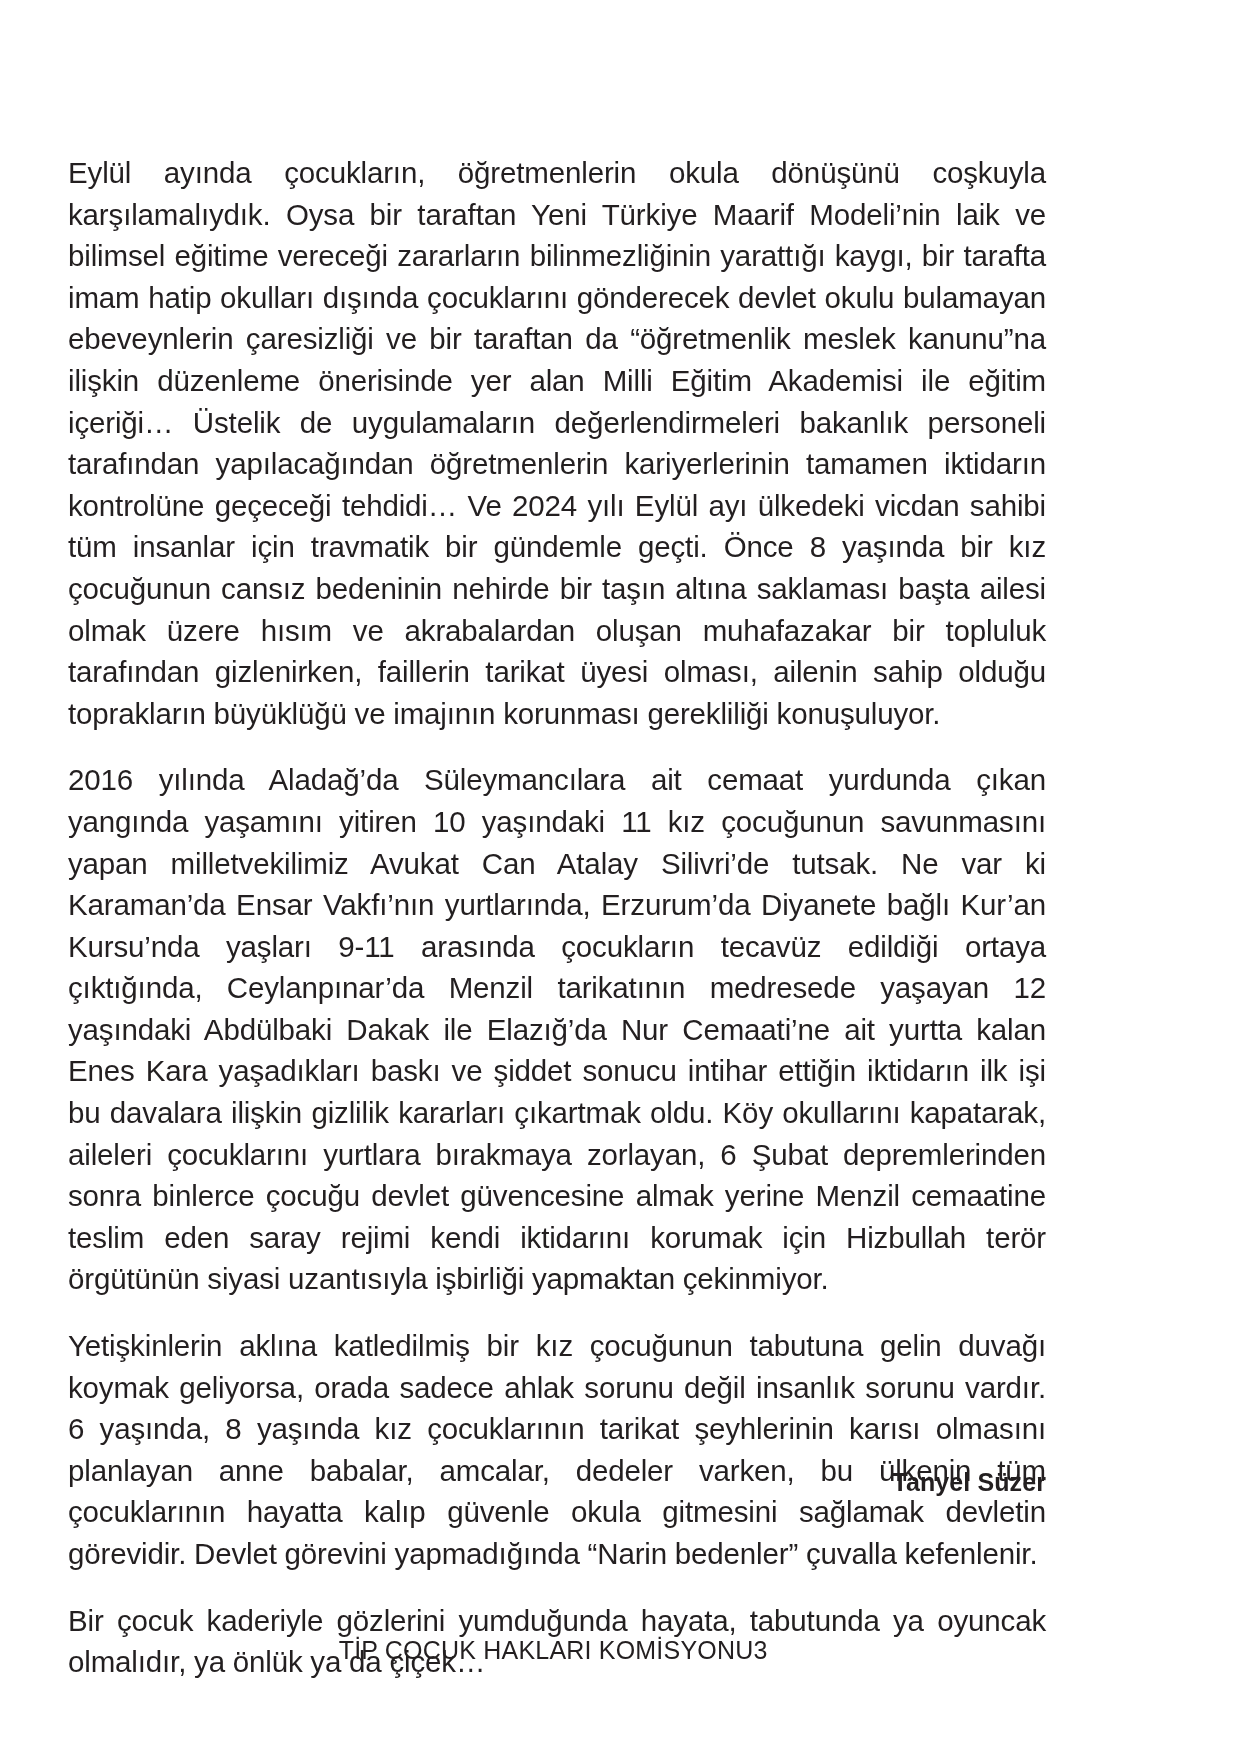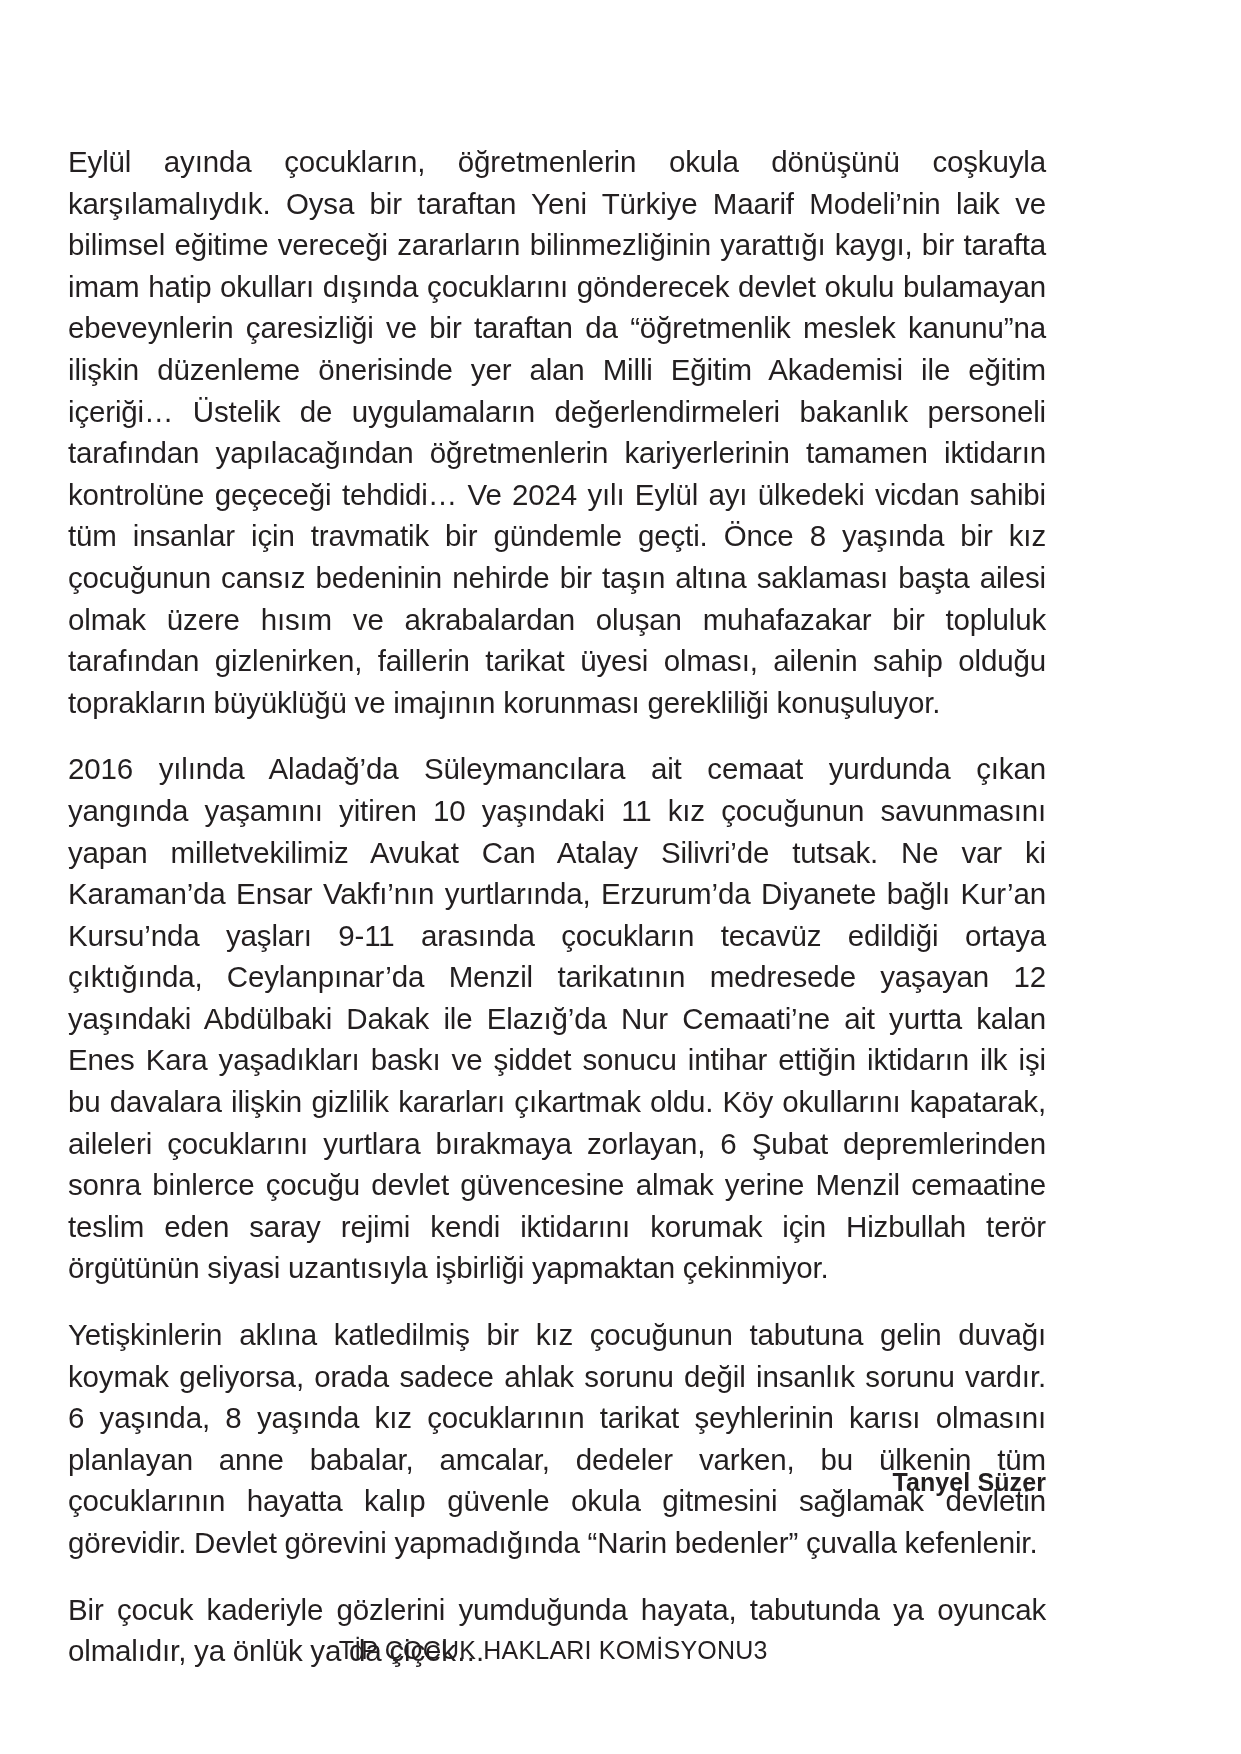--- a/index.html
+++ b/index.html
@@ -15,21 +15,21 @@
     position: relative;
     width: 1241px;
     height: 1754px;
     background: #ffffff;
     box-sizing: border-box;
     overflow: hidden;
   }
   .content {
     position: absolute;
     left: 68px;
-    top: 141px;
+    top: 152px;
     width: 978px;
   }
   .para {
     font-size: 29.5px;
     line-height: 41.6px;
     text-align: justify;
     text-justify: inter-word;
     margin: 0 0 25px 0;
     letter-spacing: -0.15px;
     word-spacing: -0.2px;

